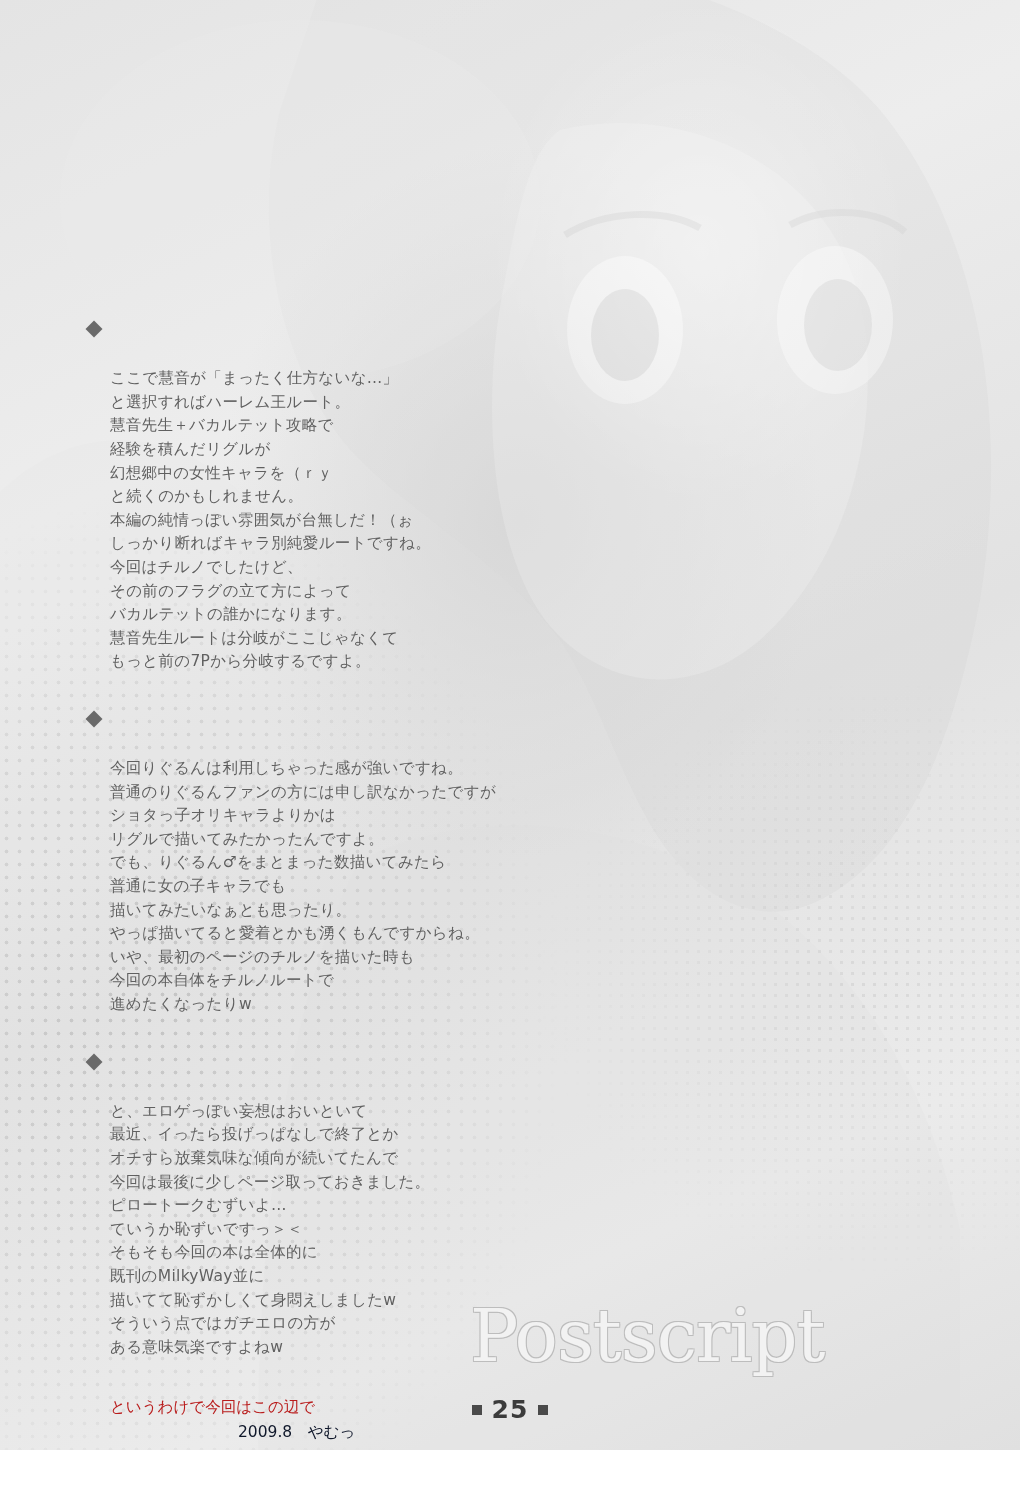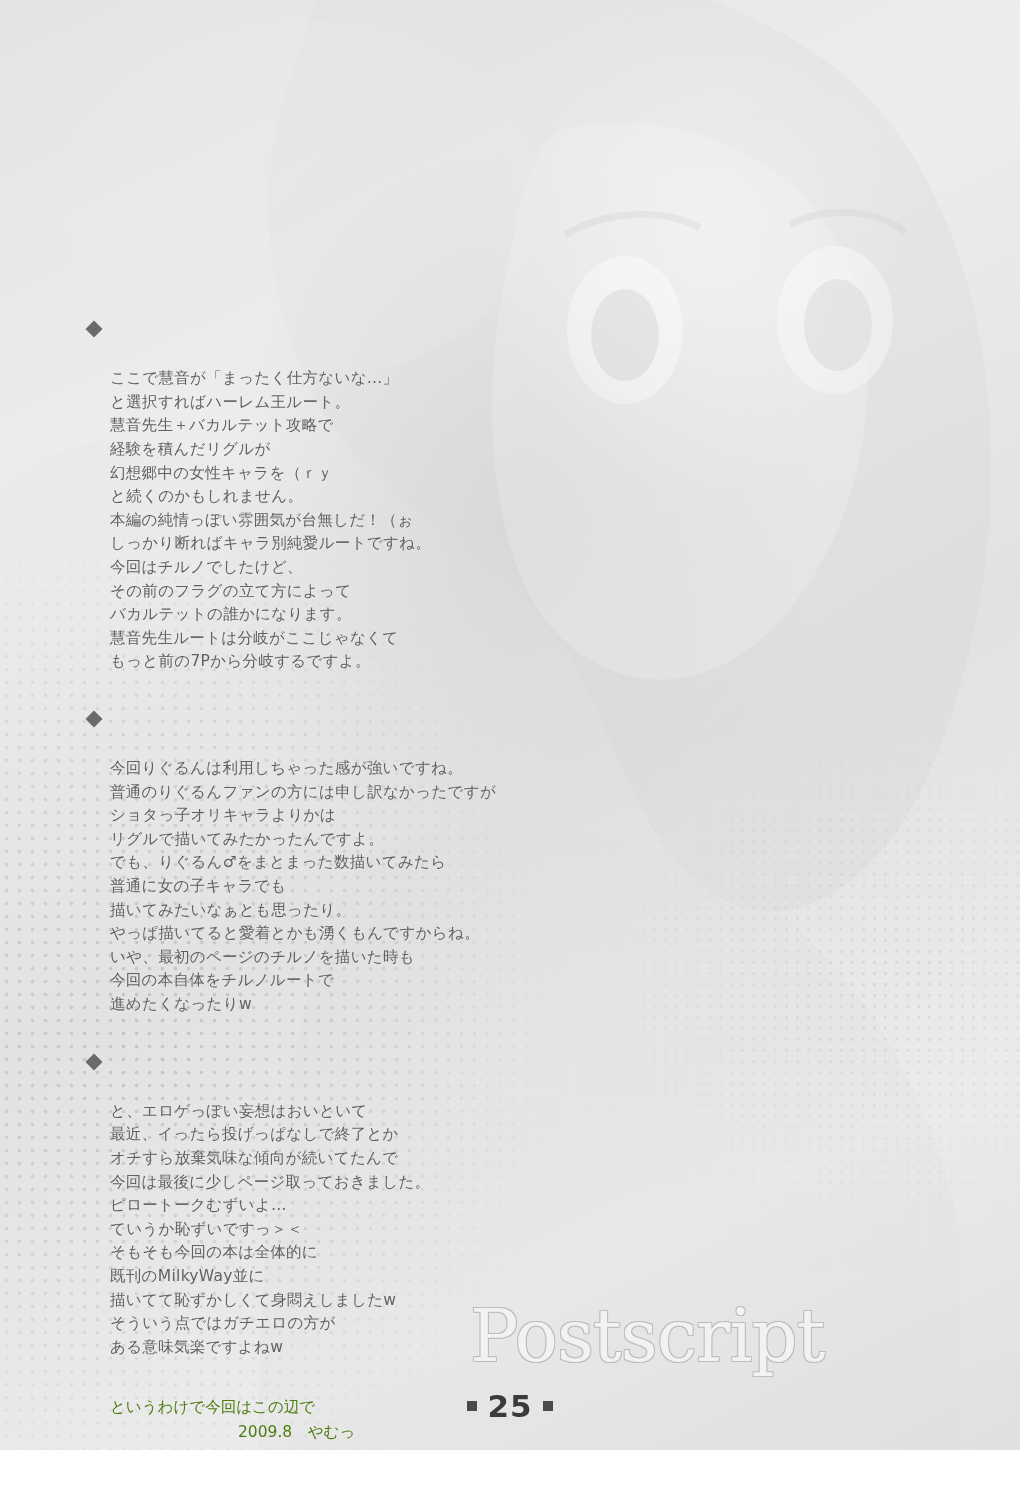--- a/index.html
+++ b/index.html
@@ -75,28 +75,28 @@
     width: 12px;
     height: 12px;
     background: #6a6a6a;
     transform: rotate(45deg);
   }
   .closing {
     margin-top: 32px;
     padding-left: 22px;
     font-size: 15.5px;
     line-height: 25px;
-    color: #4d7c0f;
+    color: #b91c1c;
     white-space: pre-line;
   }
   .sign {
     padding-left: 150px;
     font-size: 15.5px;
     line-height: 25px;
-    color: #4d7c0f;
+    color: #0f172a;
   }
 
   
   .wordmark {
     position: absolute;
     left: 470px;
     top: 1300px;
     width: 500px;
     font-family: "DejaVu Serif", serif;
     font-size: 72px;
@@ -122,21 +122,21 @@
     gap: 10px;
   }
   .sq {
     width: 10px;
     height: 10px;
     background: #4a4a4a;
   }
   .page-no {
     font-family: "DejaVu Sans", sans-serif;
     font-weight: bold;
-    font-size: 31px;
+    font-size: 25px;
     color: #3b3b3b;
     letter-spacing: 1px;
     text-align: center;
   }
 </style>
 </head>
 <body>
 
 <div class="page">
 

